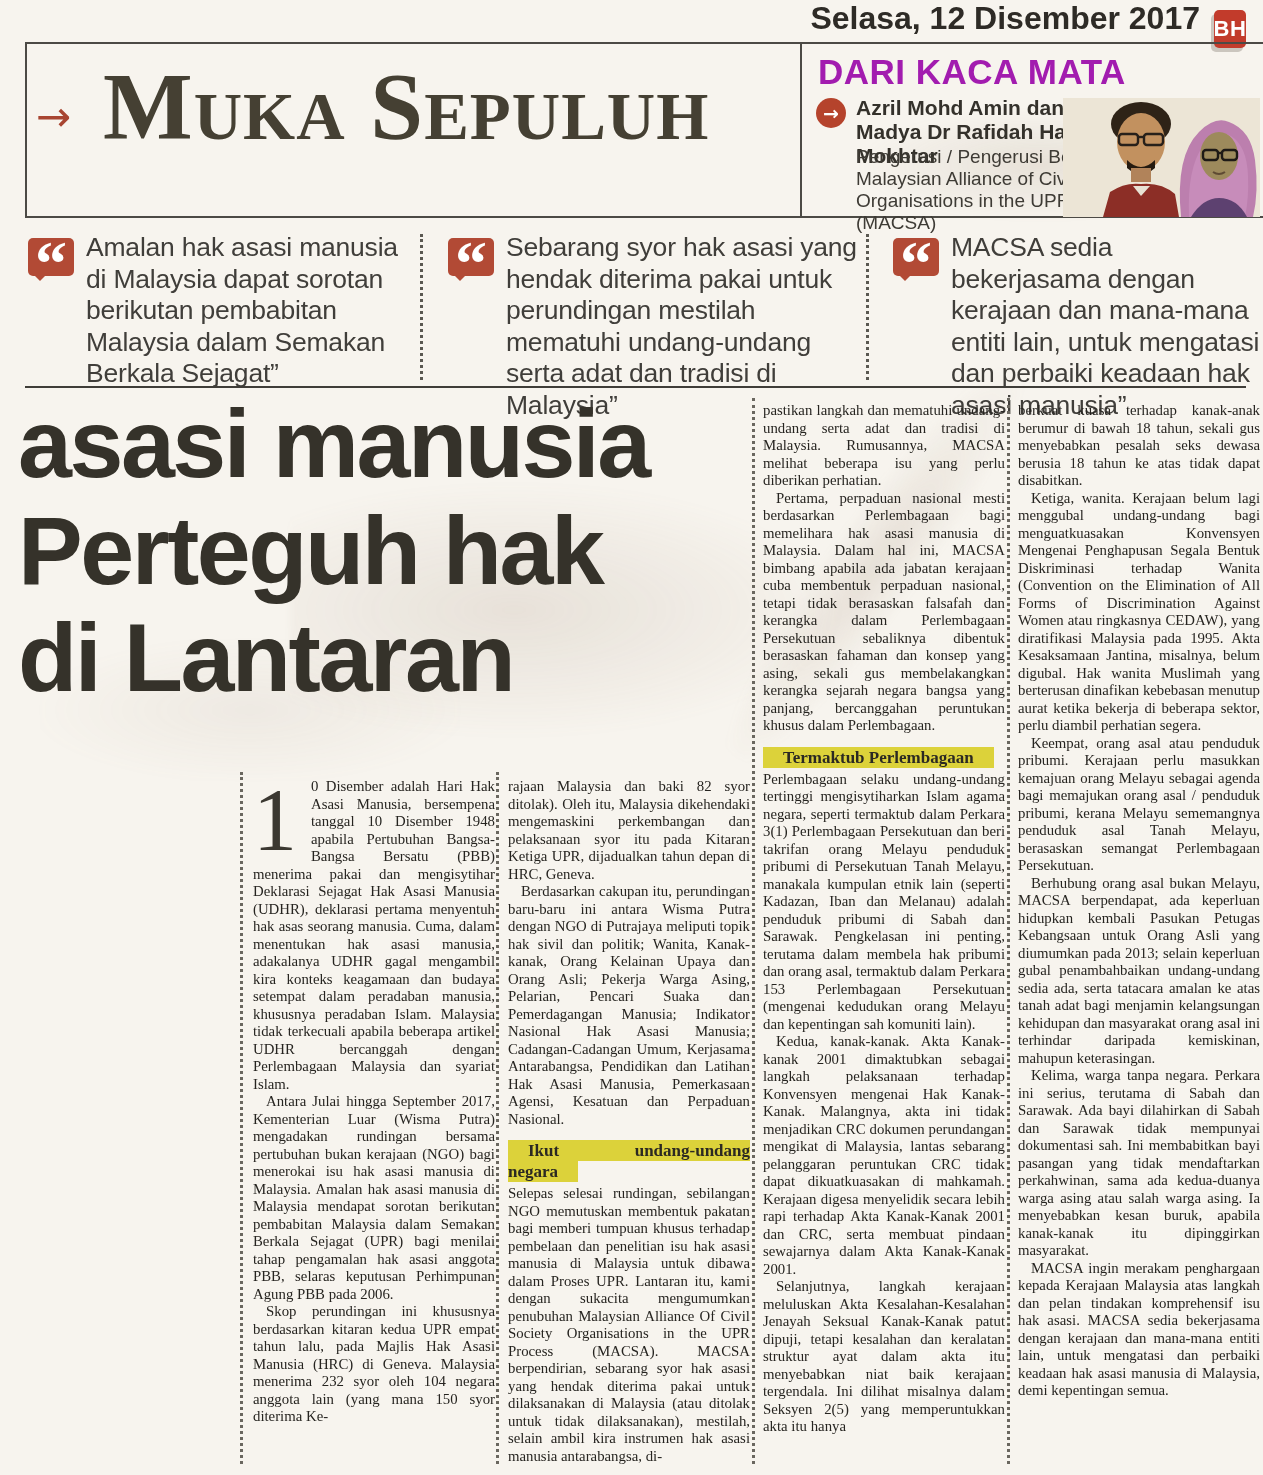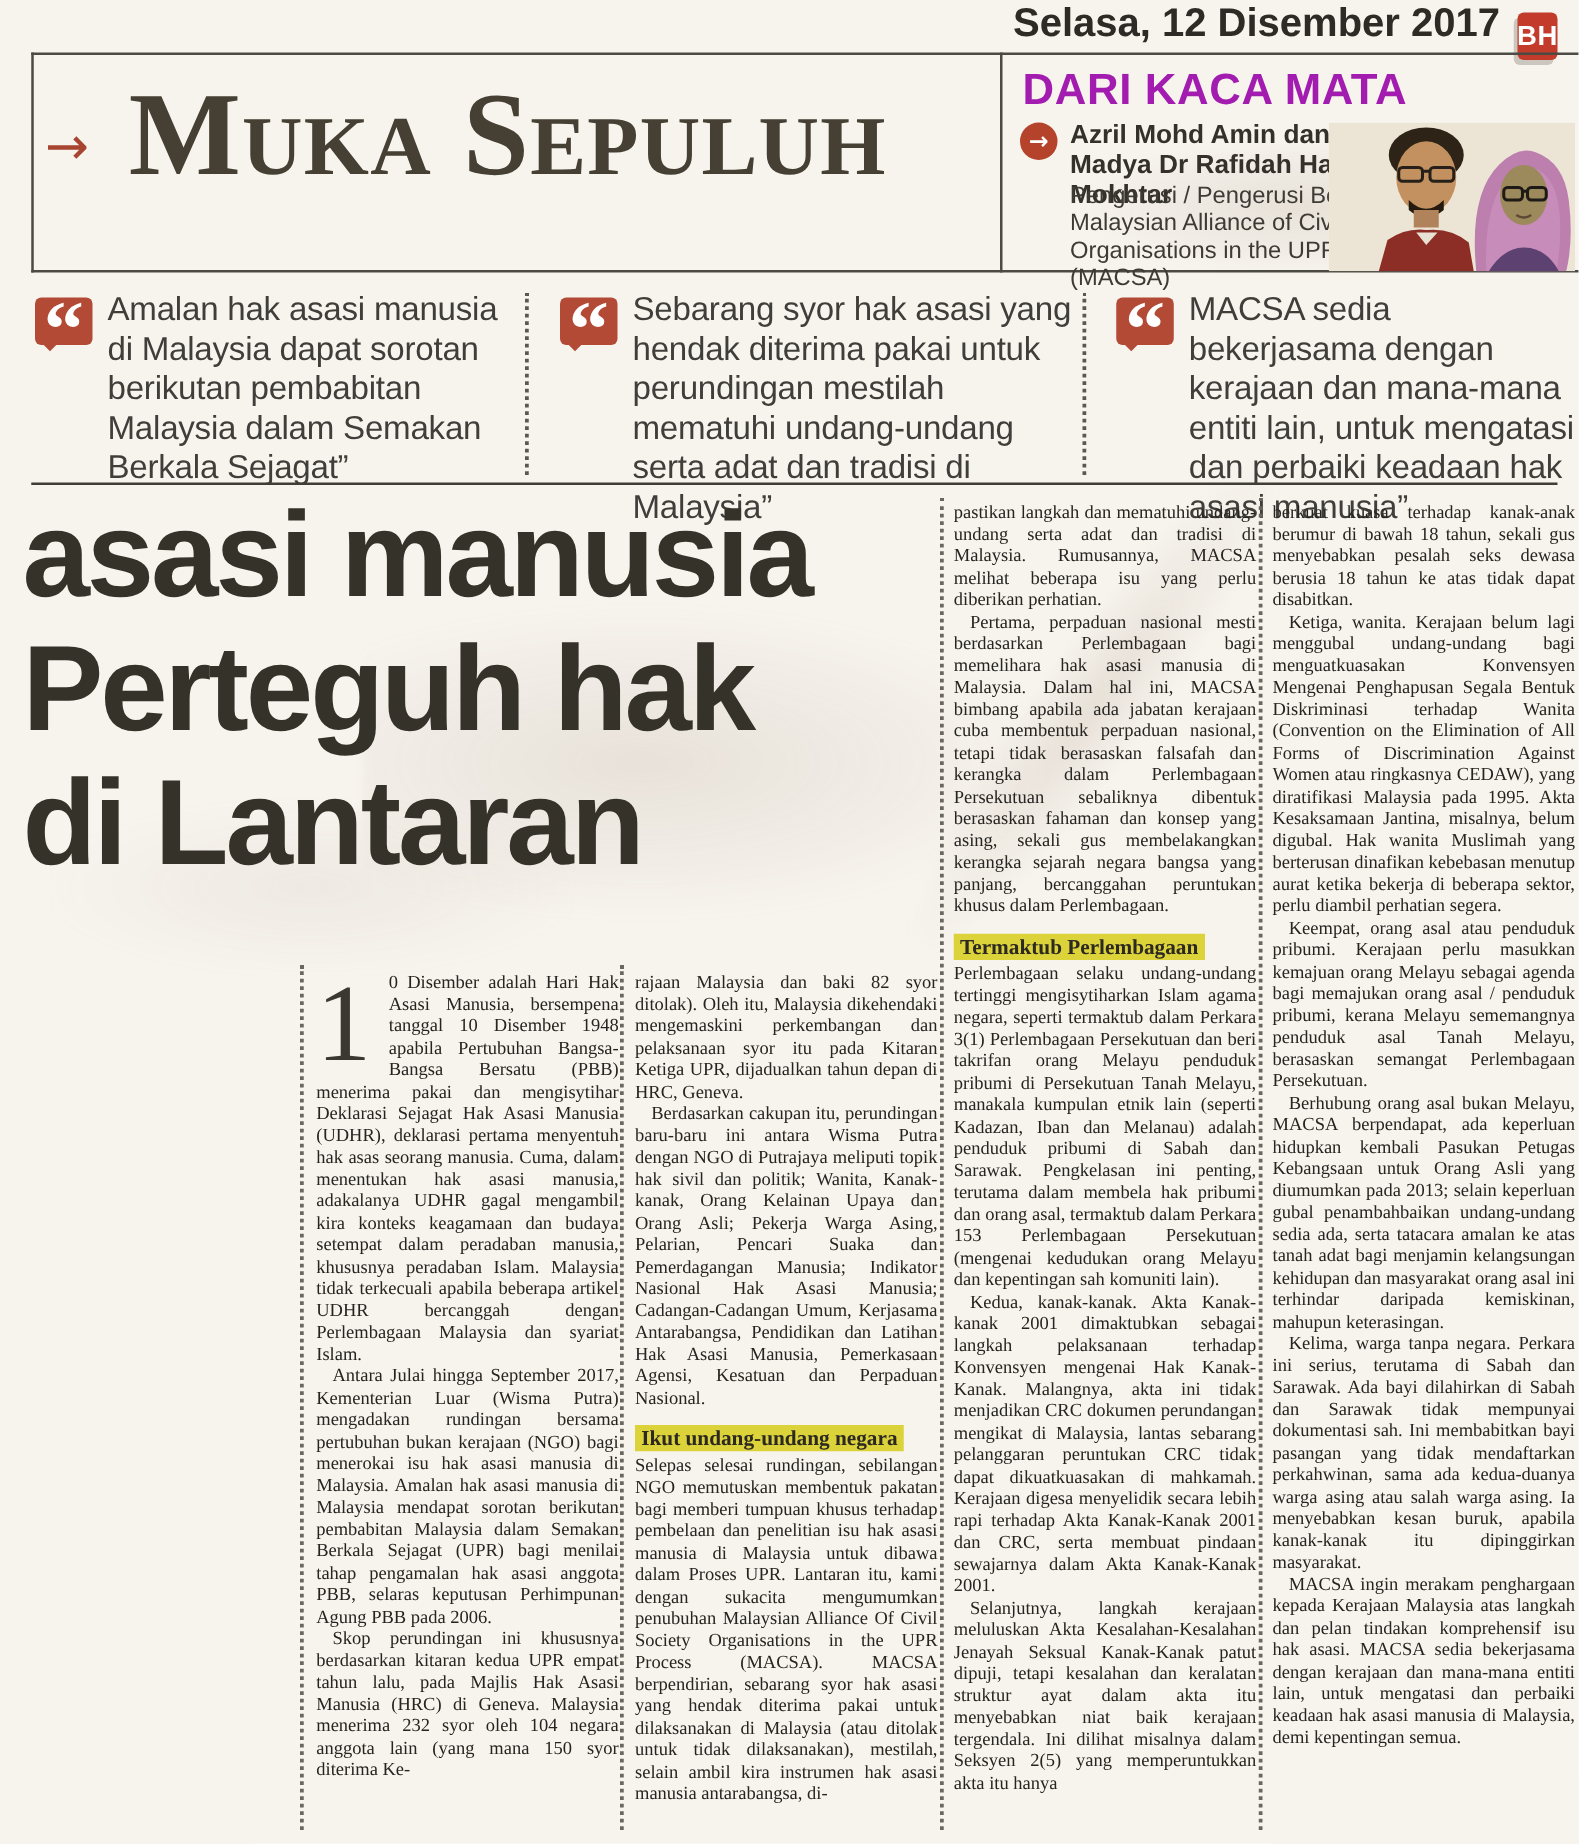--- a/index.html
+++ b/index.html
@@ -75,21 +75,21 @@
   .c1{left:253px;top:778px;}
   .c2{left:508px;top:778px;}
   .c3{left:763px;top:402px;}
   .c4{left:1018px;top:402px;}
   .col p{margin:0;}
   .col p.ind{text-indent:13px;}
   .dropcap{float:left;width:58px;font-size:88px;line-height:76px;padding-top:4px;
     font-family:"Liberation Serif", serif;color:#3b3831;}
   .subhead{margin:12px 0 3px 0;}
   .subhead span{display:inline;background:#dcd23a;font-weight:700;font-size:17px;
-    line-height:21px;padding:1px 5px;color:#2b2922;}
+    line-height:21px;padding:1px 20px;color:#2b2922;}
 </style>
 </head>
 <body>
 
 <div id="page">
 
   <div class="noise n1"></div>
   <div class="noise n2"></div>
   <div class="noise n3"></div>
   <div class="noise n4"></div>

